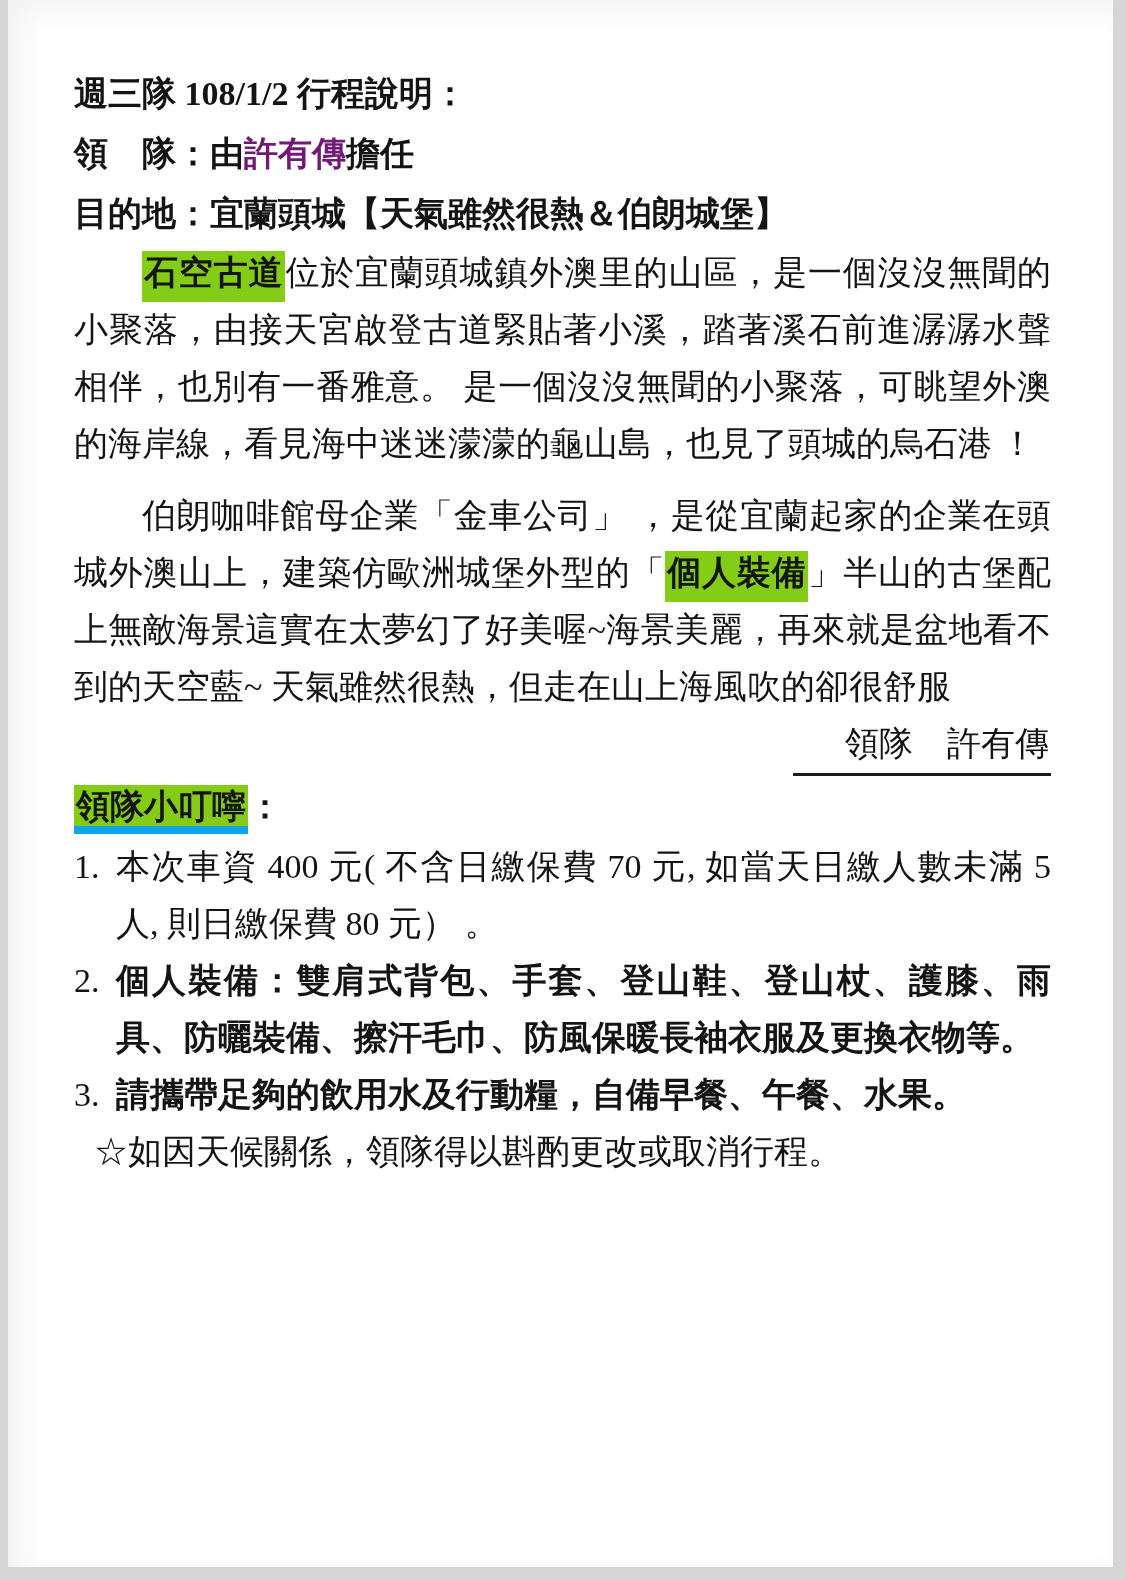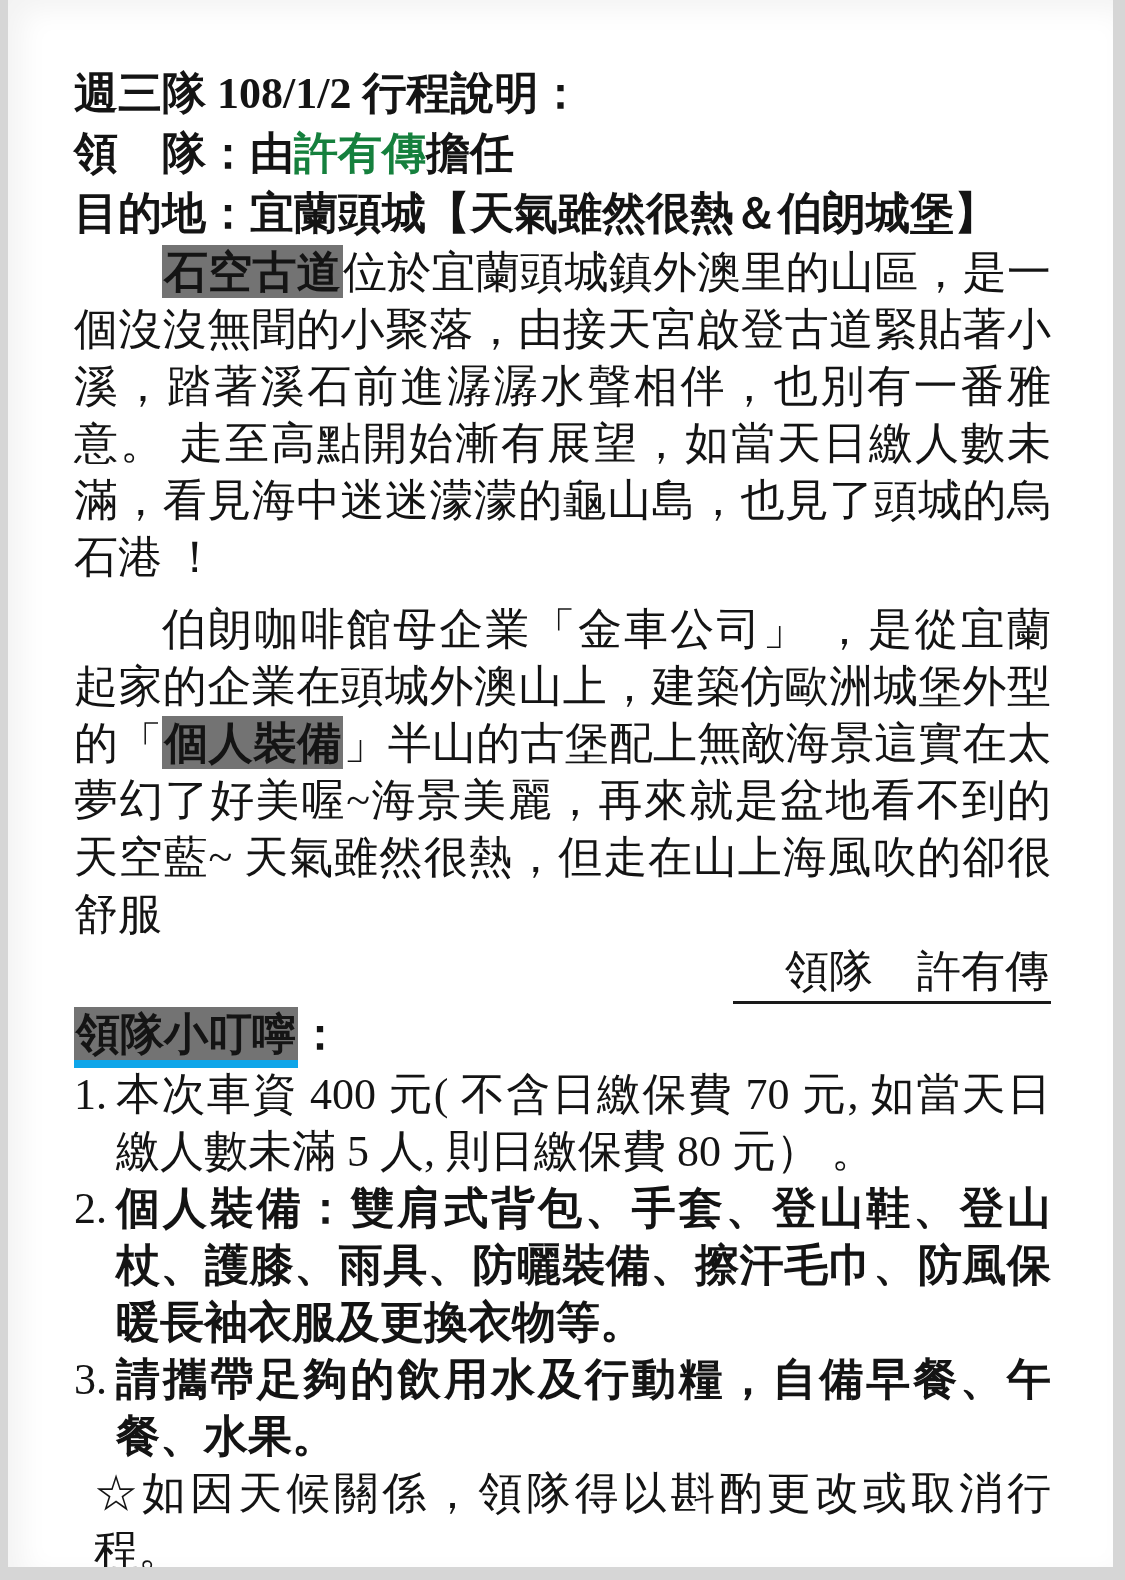--- a/index.html
+++ b/index.html
@@ -11,37 +11,37 @@
   .page {
     position: absolute;
     left: 8px; top: 0; right: 12px; bottom: 13px;
     background: #ffffff;
     box-shadow: inset 14px 10px 28px rgba(0,0,0,0.05);
     color: #141414;
     overflow: hidden;
   }
   .content {
     padding: 64px 62px 0 66px;
-    font-size: 44px;
+    font-size: 34px;
     line-height: 57px;
   }
   .header-line {
     font-weight: bold;
     line-height: 60px;
     white-space: pre;
   }
-  .blue { color: #15803d; }
+  .blue { color: #701a75; }
   .para {
     text-align: justify;
     text-indent: 2em;
   }
   .para-2 { margin-top: 15px; }
   .hl {
-    background: #737373;
-    padding: 3px 2px 1px 2px;
+    background: #84cc16;
+    padding: 3px 2px 11px 2px;
   }
   .bold { font-weight: bold; }
   .signature {
     text-align: right;
     font-weight: normal;
     line-height: 57px;
   }
   .signature .sig-underline {
     display: inline-block;
     border-bottom: 3px solid #1a1a1a;
@@ -79,21 +79,21 @@
 
 <div class="page">
   <div class="content">
 
     <div class="header-line">週三隊 108/1/2 行程說明：</div>
 
     <div class="header-line"><span>領　隊：由</span><span class="blue">許有傳</span><span>擔任</span></div>
 
     <div class="header-line">目的地：宜蘭頭城【天氣雖然很熱＆伯朗城堡】</div>
 
-    <p class="para para-1"><span class="hl bold">石空古道</span><span>位於宜蘭頭城鎮外澳里的山區，是一個沒沒無聞的小聚落，由接天宮啟登古道緊貼著小溪，踏著溪石前進潺潺水聲相伴，也別有一番雅意。 走至高點開始漸有展望，如當天日繳人數未滿，看見海中迷迷濛濛的龜山島，也見了頭城的烏石港 ！</span></p>
+    <p class="para para-1"><span class="hl bold">石空古道</span><span>位於宜蘭頭城鎮外澳里的山區，是一個沒沒無聞的小聚落，由接天宮啟登古道緊貼著小溪，踏著溪石前進潺潺水聲相伴，也別有一番雅意。 是一個沒沒無聞的小聚落，可眺望外澳的海岸線，看見海中迷迷濛濛的龜山島，也見了頭城的烏石港 ！</span></p>
 
     <p class="para para-2"><span>伯朗咖啡館母企業「金車公司」 ，是從宜蘭起家的企業在頭城外澳山上，建築仿歐洲城堡外型的「</span><span class="hl bold">個人裝備</span><span>」半山的古堡配上無敵海景這實在太夢幻了好美喔~海景美麗，再來就是盆地看不到的天空藍~ 天氣雖然很熱，但走在山上海風吹的卻很舒服</span></p>
 
     <div class="signature"><span class="sig-underline">領隊　許有傳</span></div>
 
     <div class="notice-heading"><span class="hl">領隊小叮嚀</span><span>：</span></div>
 
     <div class="list-item weight-normal">
       <span class="num">1.</span>
       <span class="item-text">本次車資 400 元( 不含日繳保費 70 元, 如當天日繳人數未滿 5 人, 則日繳保費 80 元） 。</span>

